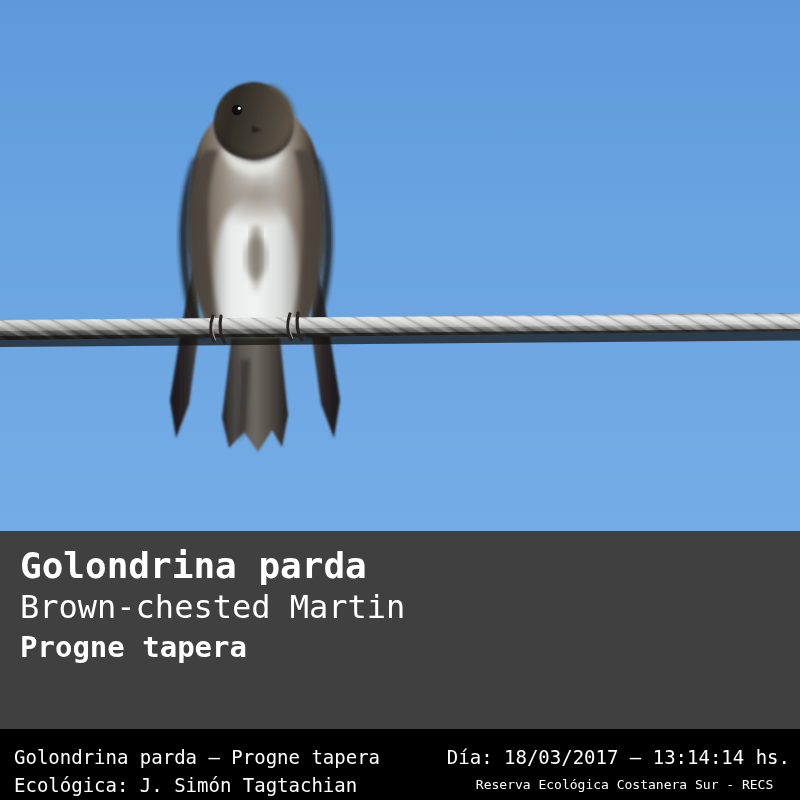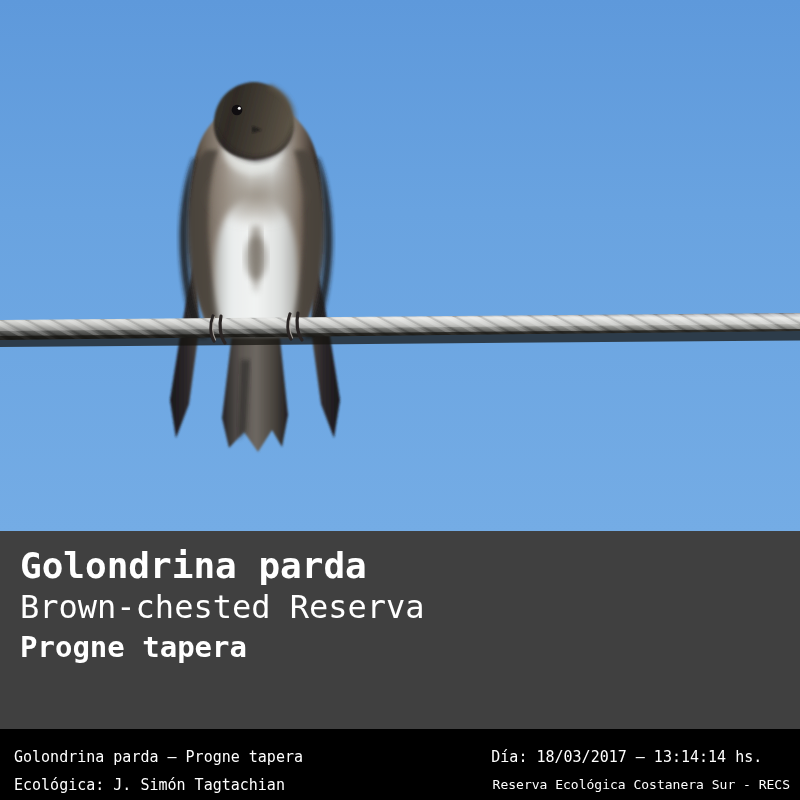--- a/index.html
+++ b/index.html
@@ -77,26 +77,26 @@
   #footer-left {
     position: absolute;
     left: 14px;
     top: 14px;
     text-align: left;
   }
   #footer-right {
     position: absolute;
     right: 10px;
     top: 14px;
-    text-align: center;
+    text-align: left;
   }
   .foot-line {
     color: #ffffff;
     white-space: pre;
-    font-size: 15px;
+    font-size: 19px;
     line-height: 28px;
     font-weight: normal;
   }
   .foot-line.small {
     font-size: 13px;
     margin-left: 29px;
   }
 </style>
 </head>
 <body>
@@ -274,21 +274,21 @@
       <g fill="none" stroke="#b9b4ac" stroke-width="1.1" stroke-linecap="round" opacity="0.8">
         <path d="M214.6 317 C212 324 212 333 215.6 340"></path>
         <path d="M291.6 315 C289 322 289 331 292.6 338"></path>
       </g>
     </svg>
   </div>
 
   <div id="caption">
     <div id="caption-text">
       <div class="cap-line cap-common">Golondrina parda</div>
-      <div class="cap-line cap-english">Brown-chested Reserva</div>
+      <div class="cap-line cap-english">Brown-chested Martin</div>
       <div class="cap-line cap-sci">Progne tapera</div>
     </div>
 
   </div>
 
   <div id="footer">
     <div id="footer-left">
       <div class="foot-line">Golondrina parda — Progne tapera</div>
       <div class="foot-line">Ecológica: J. Simón Tagtachian</div>
     </div>

